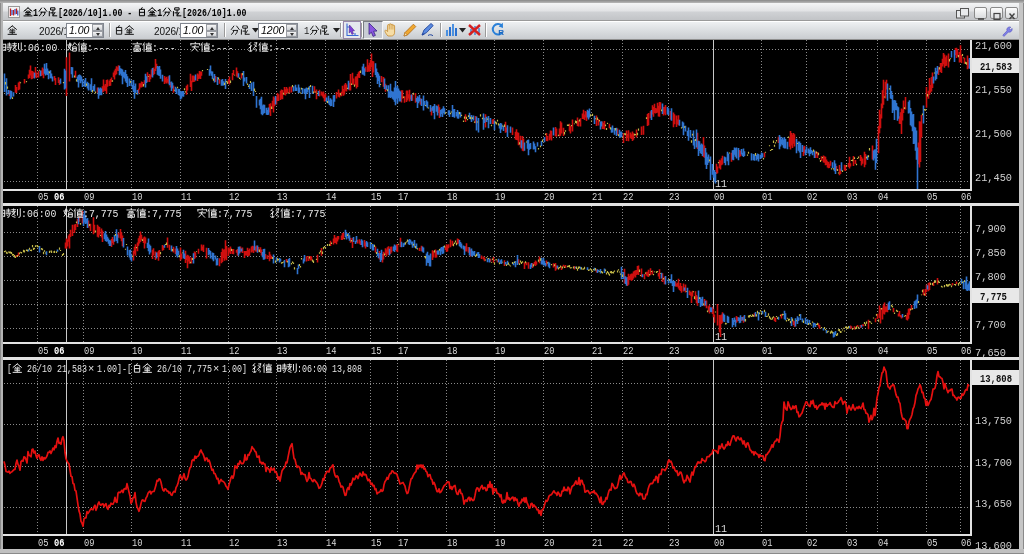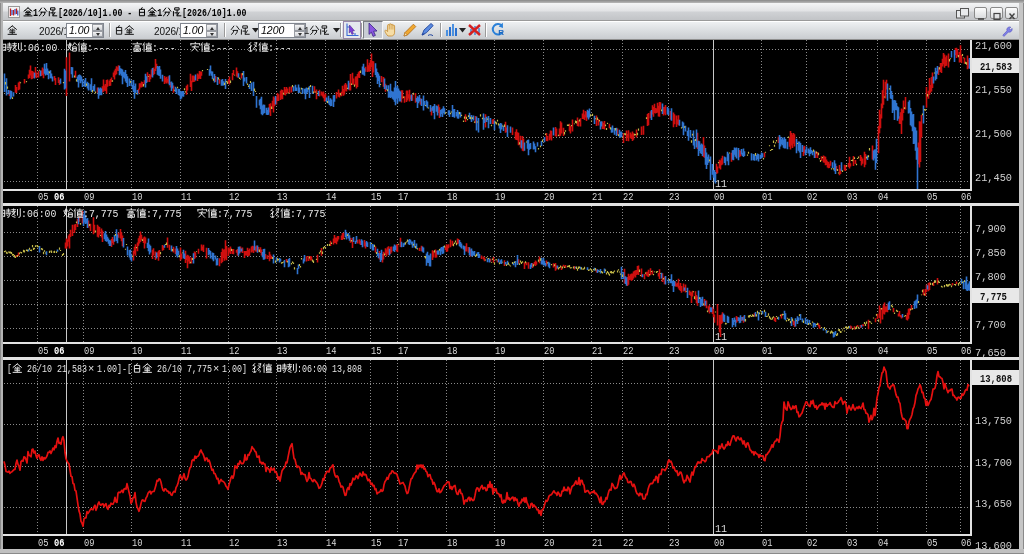--- a/index.html
+++ b/index.html
@@ -121,21 +121,21 @@
       <g transform="translate(0,0) scale(0.8750)" style="color:#1a1a1a">
         <path d="M4.4 1.2L1.4 5.2M7.6 1.2L10.6 5.2M3.4 6.2H8.6M8.6 6.2Q8.6 9.6 6.2 10.8M4.6 6.2Q4 9.4 1.6 10.8" fill="none" stroke="currentColor" stroke-width="1.14" stroke-linecap="round"></path>
       </g>
       <g transform="translate(10,0) scale(0.8750)" style="color:#1a1a1a">
         <path d="M3.6 1H8.4V3.6H3.6ZM6 3.6V10.4M6 7H3.4M1.6 5.4V10.6M6 10.6H10.6M8.4 6.4L6.8 9.2" fill="none" stroke="currentColor" stroke-width="1.14" stroke-linecap="round"></path>
       </g>
     </svg>
     <svg class="ic" style="left:252px;top:28px" width="8" height="6">
       <path d="M0 0H7L3.5 4.5Z" fill="#222"></path>
     </svg>
-    <div class="spin" style="left:258px;top:23px;width:48px">
+    <div class="spin" style="left:258px;top:23px;width:40px">
       <span class="sv">1200</span>
       <span class="sb">
         <i class="su"></i>
         <i class="sd"></i>
       </span>
     </div>
     <svg class="tbt" style="left:304px;top:25px" width="60" height="13">
       <text x="0.0" y="9.0" font-family="Liberation Mono" font-size="10.5px" fill="#1a1a1a" textLength="5.3" lengthAdjust="spacingAndGlyphs">1</text>
       <g transform="translate(5.3,0) scale(0.8750)" style="color:#1a1a1a">
         <path d="M4.4 1.2L1.4 5.2M7.6 1.2L10.6 5.2M3.4 6.2H8.6M8.6 6.2Q8.6 9.6 6.2 10.8M4.6 6.2Q4 9.4 1.6 10.8" fill="none" stroke="currentColor" stroke-width="1.14" stroke-linecap="round"></path>

